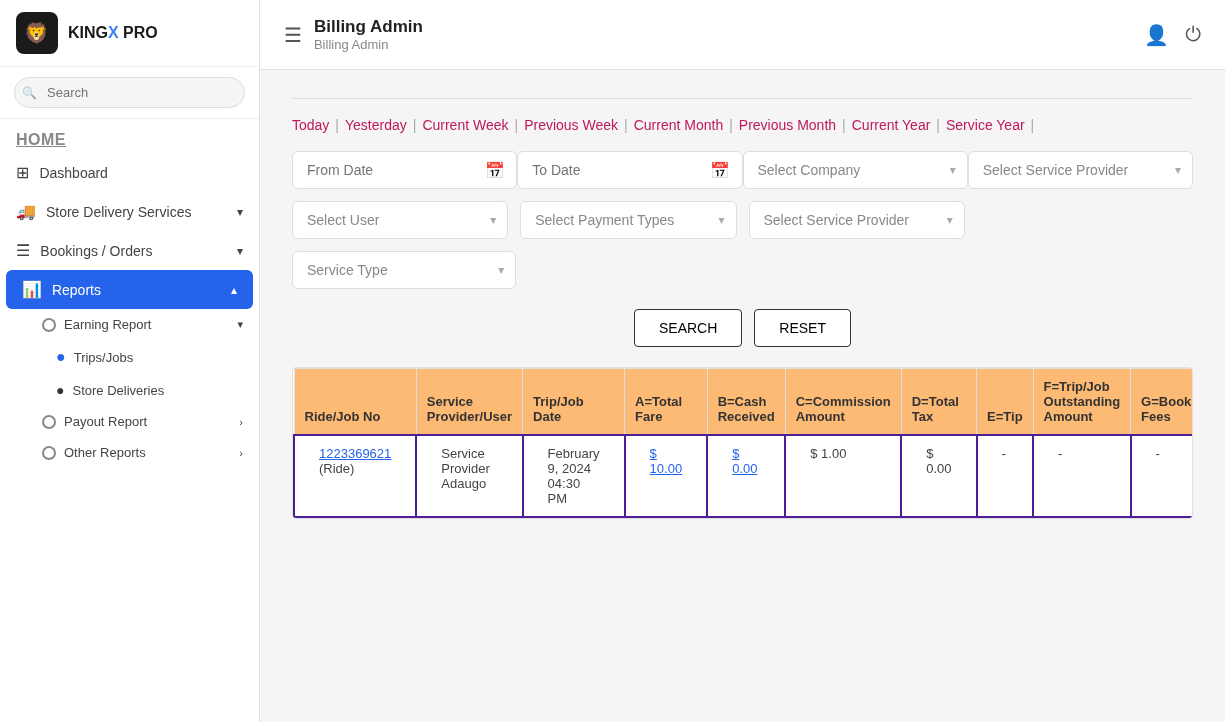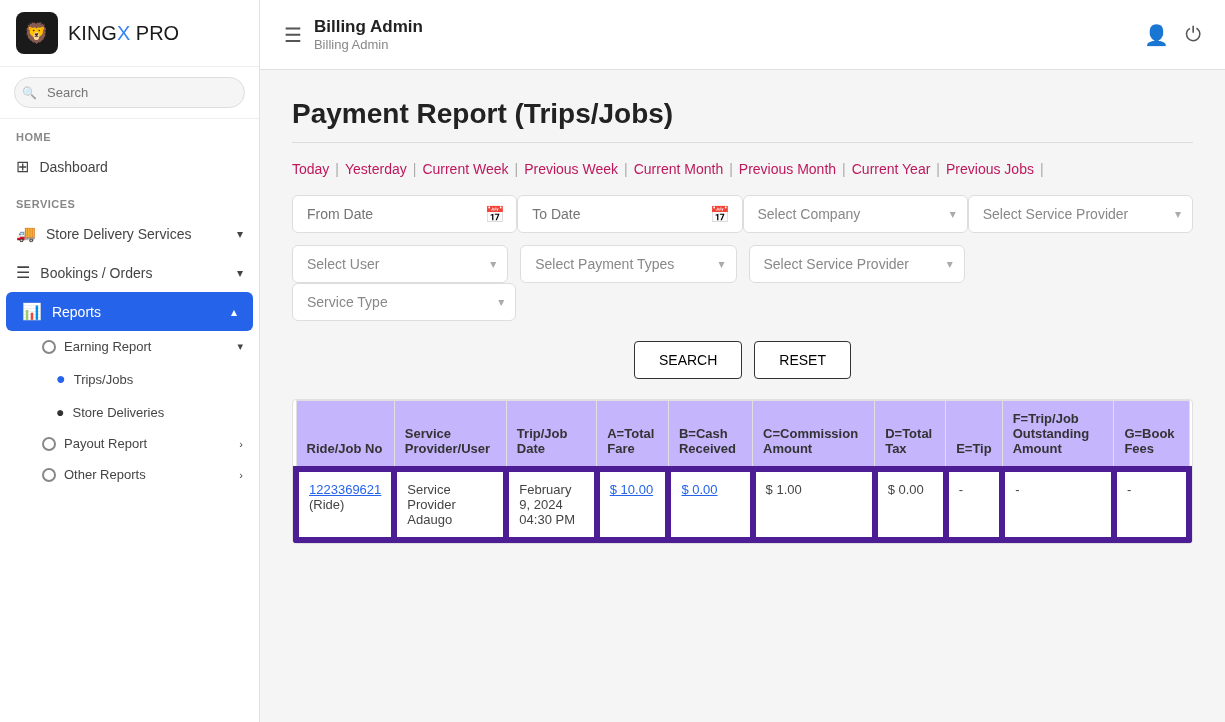--- a/index.html
+++ b/index.html
@@ -29,22 +29,22 @@
       height: 42px;
       background: #1a1a1a;
       border-radius: 8px;
       display: flex;
       align-items: center;
       justify-content: center;
       color: #fff;
       font-size: 20px;
     }
     .logo-text {
-      font-size: 20px;
-      font-weight: normal;
+      font-size: 16px;
+      font-weight: bold;
       color: #1a1a1a;
     }
     .logo-text span { color: #3b82f6; }
     .sidebar-search {
       padding: 10px 14px;
       border-bottom: 1px solid #eee;
     }
     .sidebar-search input {
       width: 100%;
       padding: 7px 12px 7px 32px;
@@ -60,25 +60,26 @@
     .search-wrap::before {
       content: "🔍";
       position: absolute;
       left: 8px;
       top: 50%;
       transform: translateY(-50%);
       font-size: 12px;
       opacity: 0.5;
     }
     .sidebar-section-label {
-      font-size: 11px;
+      font-size: 16px;
       font-weight: bold;
       color: #888;
       padding: 12px 16px 4px;
       letter-spacing: 0.5px;
+      text-decoration: underline;
     }
     .sidebar-item {
       display: flex;
       align-items: center;
       padding: 10px 16px;
       cursor: pointer;
       color: #444;
       gap: 10px;
       font-size: 14px;
       transition: background 0.15s;
@@ -157,20 +158,21 @@
     .filter-grid {
       display: grid;
       grid-template-columns: 1fr 1fr 1fr 1fr;
       gap: 0;
       margin-bottom: 12px;
     }
     .filter-grid-row2 {
       display: grid;
       grid-template-columns: 1fr 1fr 1fr 1fr;
       gap: 12px;
+      margin-bottom: 12px;
     }
     .filter-grid-row3 {
       display: grid;
       grid-template-columns: 1fr 3fr;
       gap: 4px;
       margin-bottom: 20px;
     }
 
     .filter-input {
       position: relative;
@@ -240,31 +242,31 @@
       border-radius: 4px;
       overflow-x: auto;
       border: 1px solid #e0e0e0;
     }
     table {
       width: 100%;
       border-collapse: collapse;
       font-size: 13px;
     }
     th {
-      background: #c4b5fd;
+      background: #fdba74;
       border: 1px solid #e0e0e0;
       padding: 10px 10px;
       text-align: left;
       font-weight: 600;
       color: #333;
       vertical-align: bottom;
     }
     td {
-      border: 6px solid #4c1d95;
-      padding: 10px 10px;
+      border: 2px solid #4c1d95;
+      padding: 10px 24px;
       color: #444;
       vertical-align: top;
     }
     .link-blue { color: #2563eb; text-decoration: underline; cursor: pointer; }
   </style>
 </head>
 <body>
 
 <div class="sidebar">
   <div class="sidebar-logo">
@@ -277,21 +279,20 @@
       <input type="text" placeholder="Search" style="">
     </div>
   </div>
 
   <div class="sidebar-section-label">HOME</div>
   <div class="sidebar-item">
     <span class="icon">⊞</span>
     <span>Dashboard</span>
   </div>
 
-  <div class="sidebar-section-label">SERVICES</div>
   <div class="sidebar-item">
     <span class="icon">🚚</span>
     <span>Store Delivery Services</span>
     <span class="arrow">▾</span>
   </div>
 
   <div class="sidebar-item">
     <span class="icon">☰</span>
     <span>Bookings / Orders</span>
     <span class="arrow">▾</span>
@@ -335,39 +336,38 @@
       <h2>Billing Admin</h2>
       <p>Billing Admin</p>
     </div>
     <div class="topbar-icons">
       <span class="topbar-icon">👤</span>
       <span class="topbar-icon">⏻</span>
     </div>
   </div>
 
   <div class="content">
-    <h1 class="page-title">Payment Report (Trips/Jobs)</h1>
     <hr class="divider">
 
     <div class="date-filters">
       <span class="date-filter-item">Today</span>
       <span class="date-filter-sep">|</span>
       <span class="date-filter-item">Yesterday</span>
       <span class="date-filter-sep">|</span>
       <span class="date-filter-item">Current Week</span>
       <span class="date-filter-sep">|</span>
       <span class="date-filter-item">Previous Week</span>
       <span class="date-filter-sep">|</span>
       <span class="date-filter-item">Current Month</span>
       <span class="date-filter-sep">|</span>
       <span class="date-filter-item">Previous Month</span>
       <span class="date-filter-sep">|</span>
       <span class="date-filter-item">Current Year</span>
       <span class="date-filter-sep">|</span>
-      <span class="date-filter-item">Previous Jobs</span>
+      <span class="date-filter-item">Service Year</span>
       <span class="date-filter-sep">|</span>
     </div>
 
     <div class="filter-grid">
       <div class="filter-input">
         <input type="text" placeholder="From Date" style="">
         <span class="calendar-icon">📅</span>
       </div>
       <div class="filter-input">
         <input type="text" placeholder="To Date" style="">

